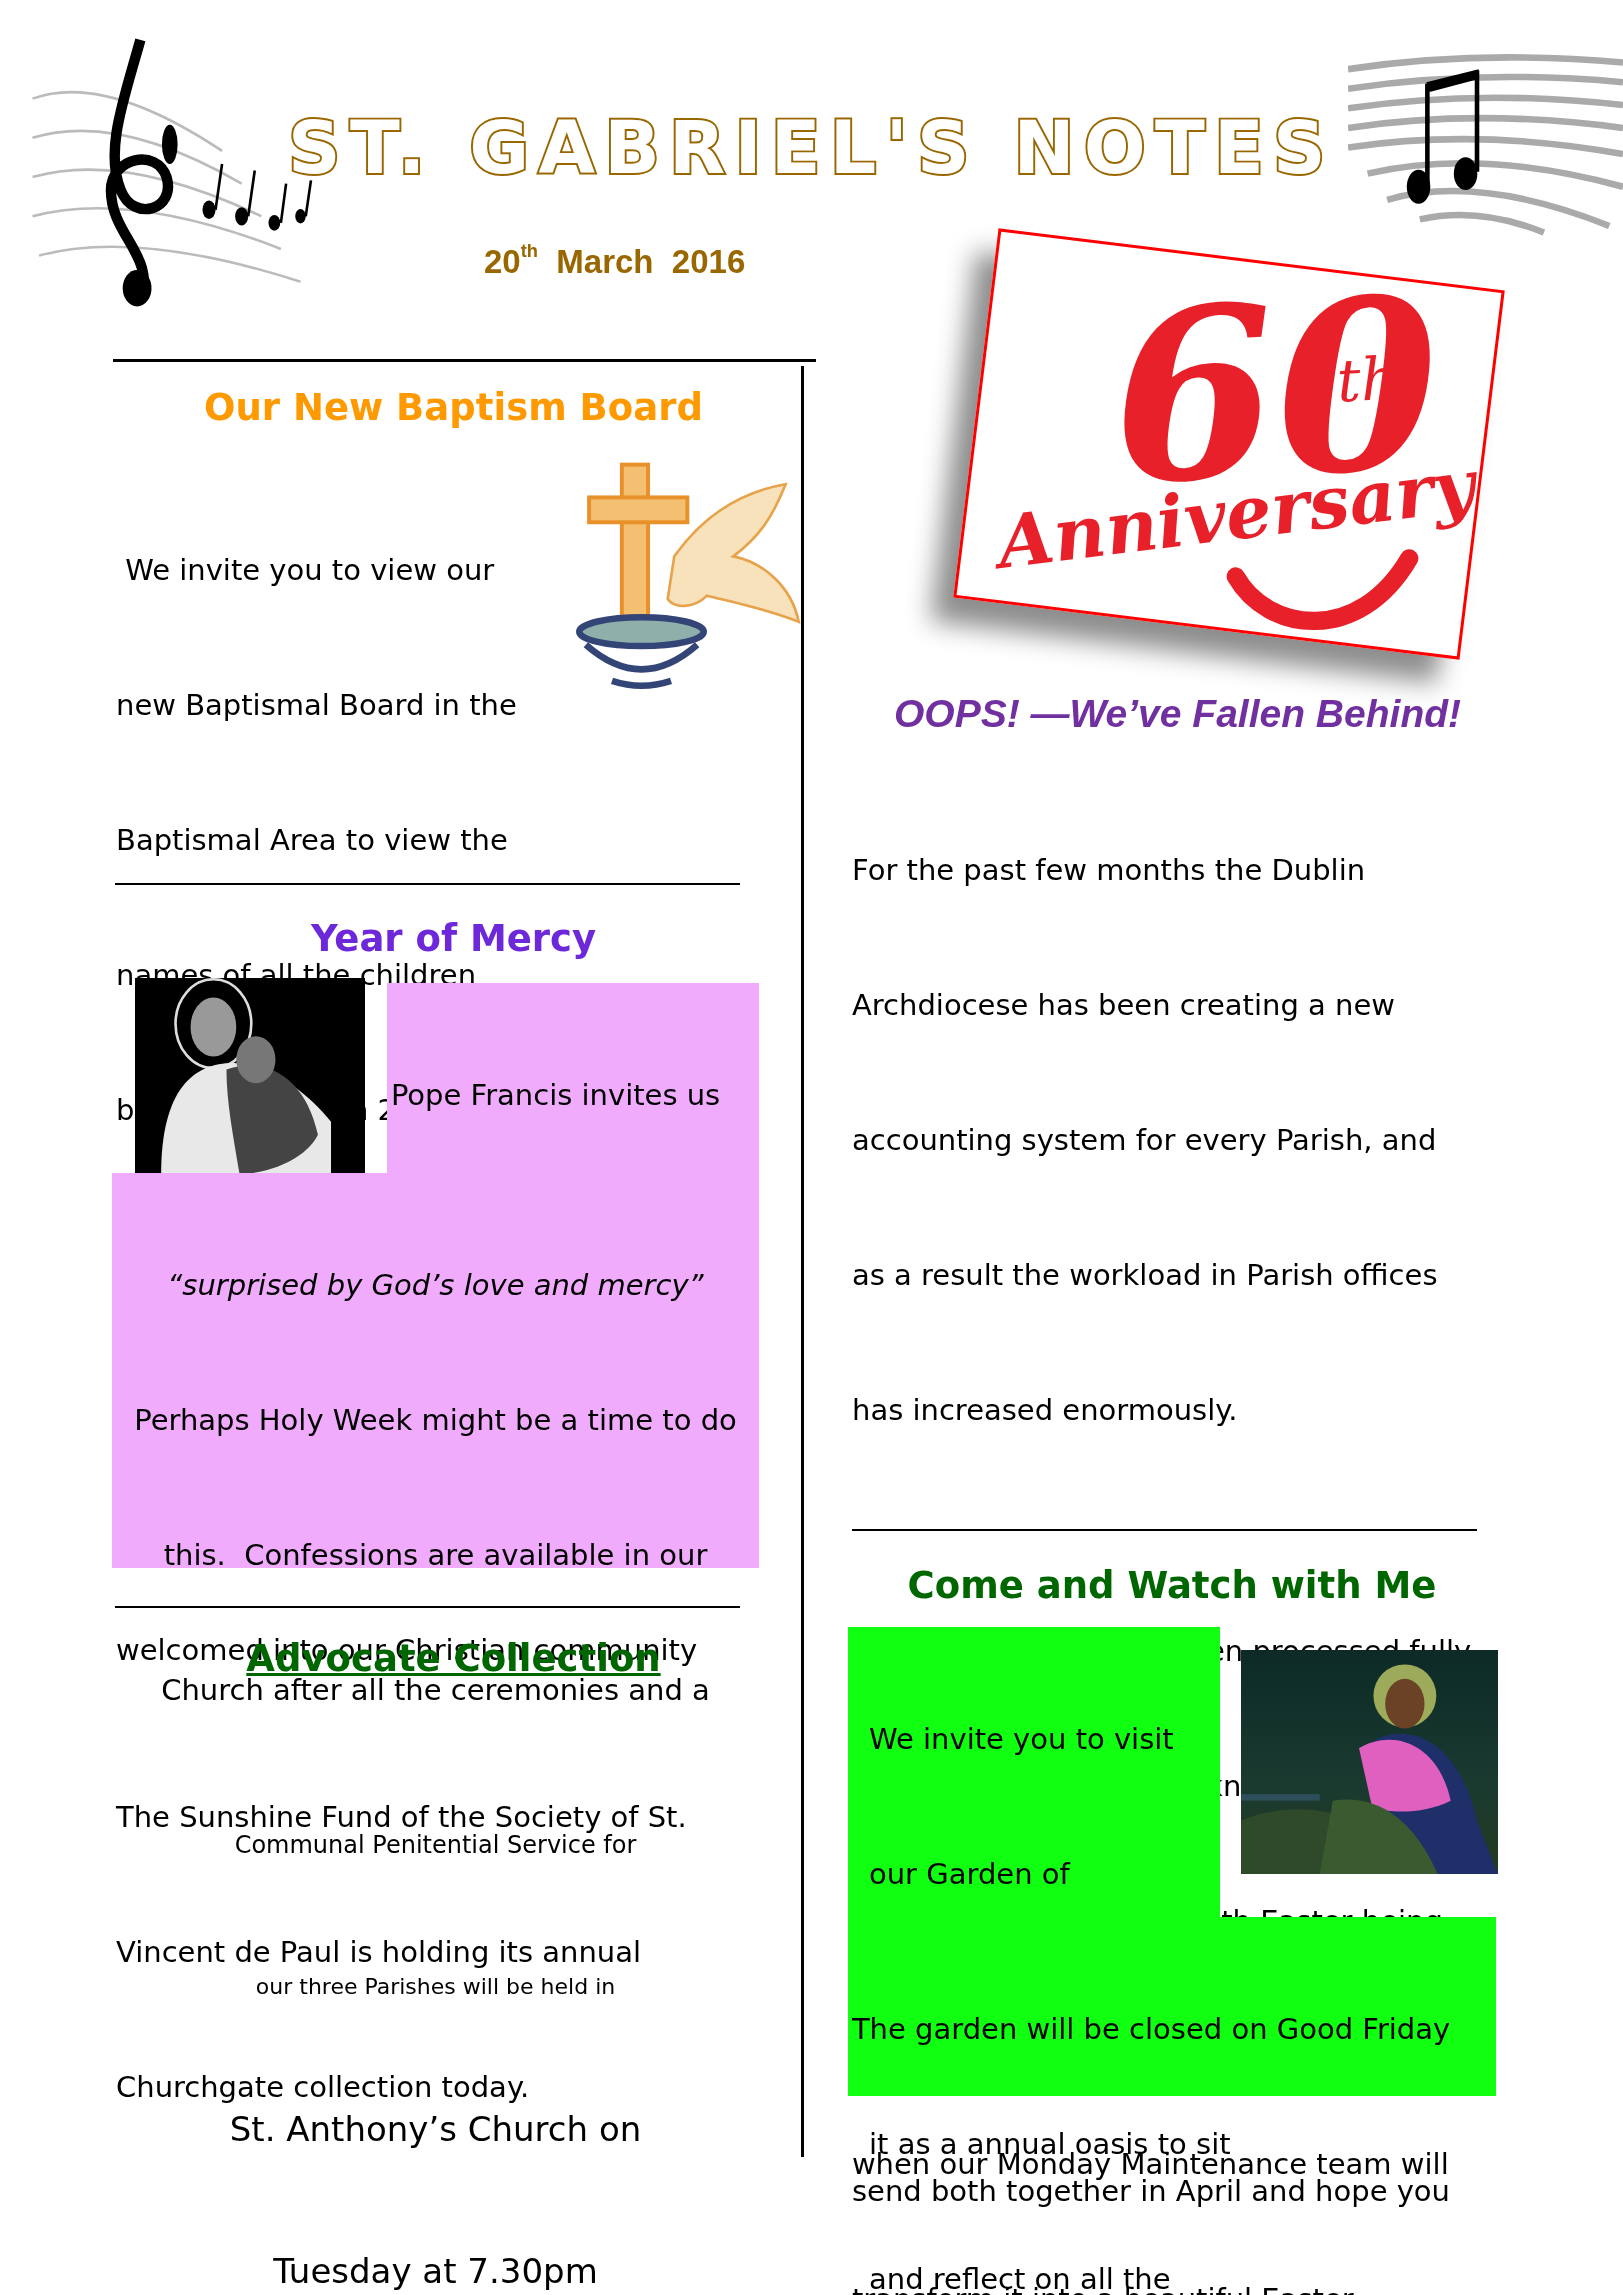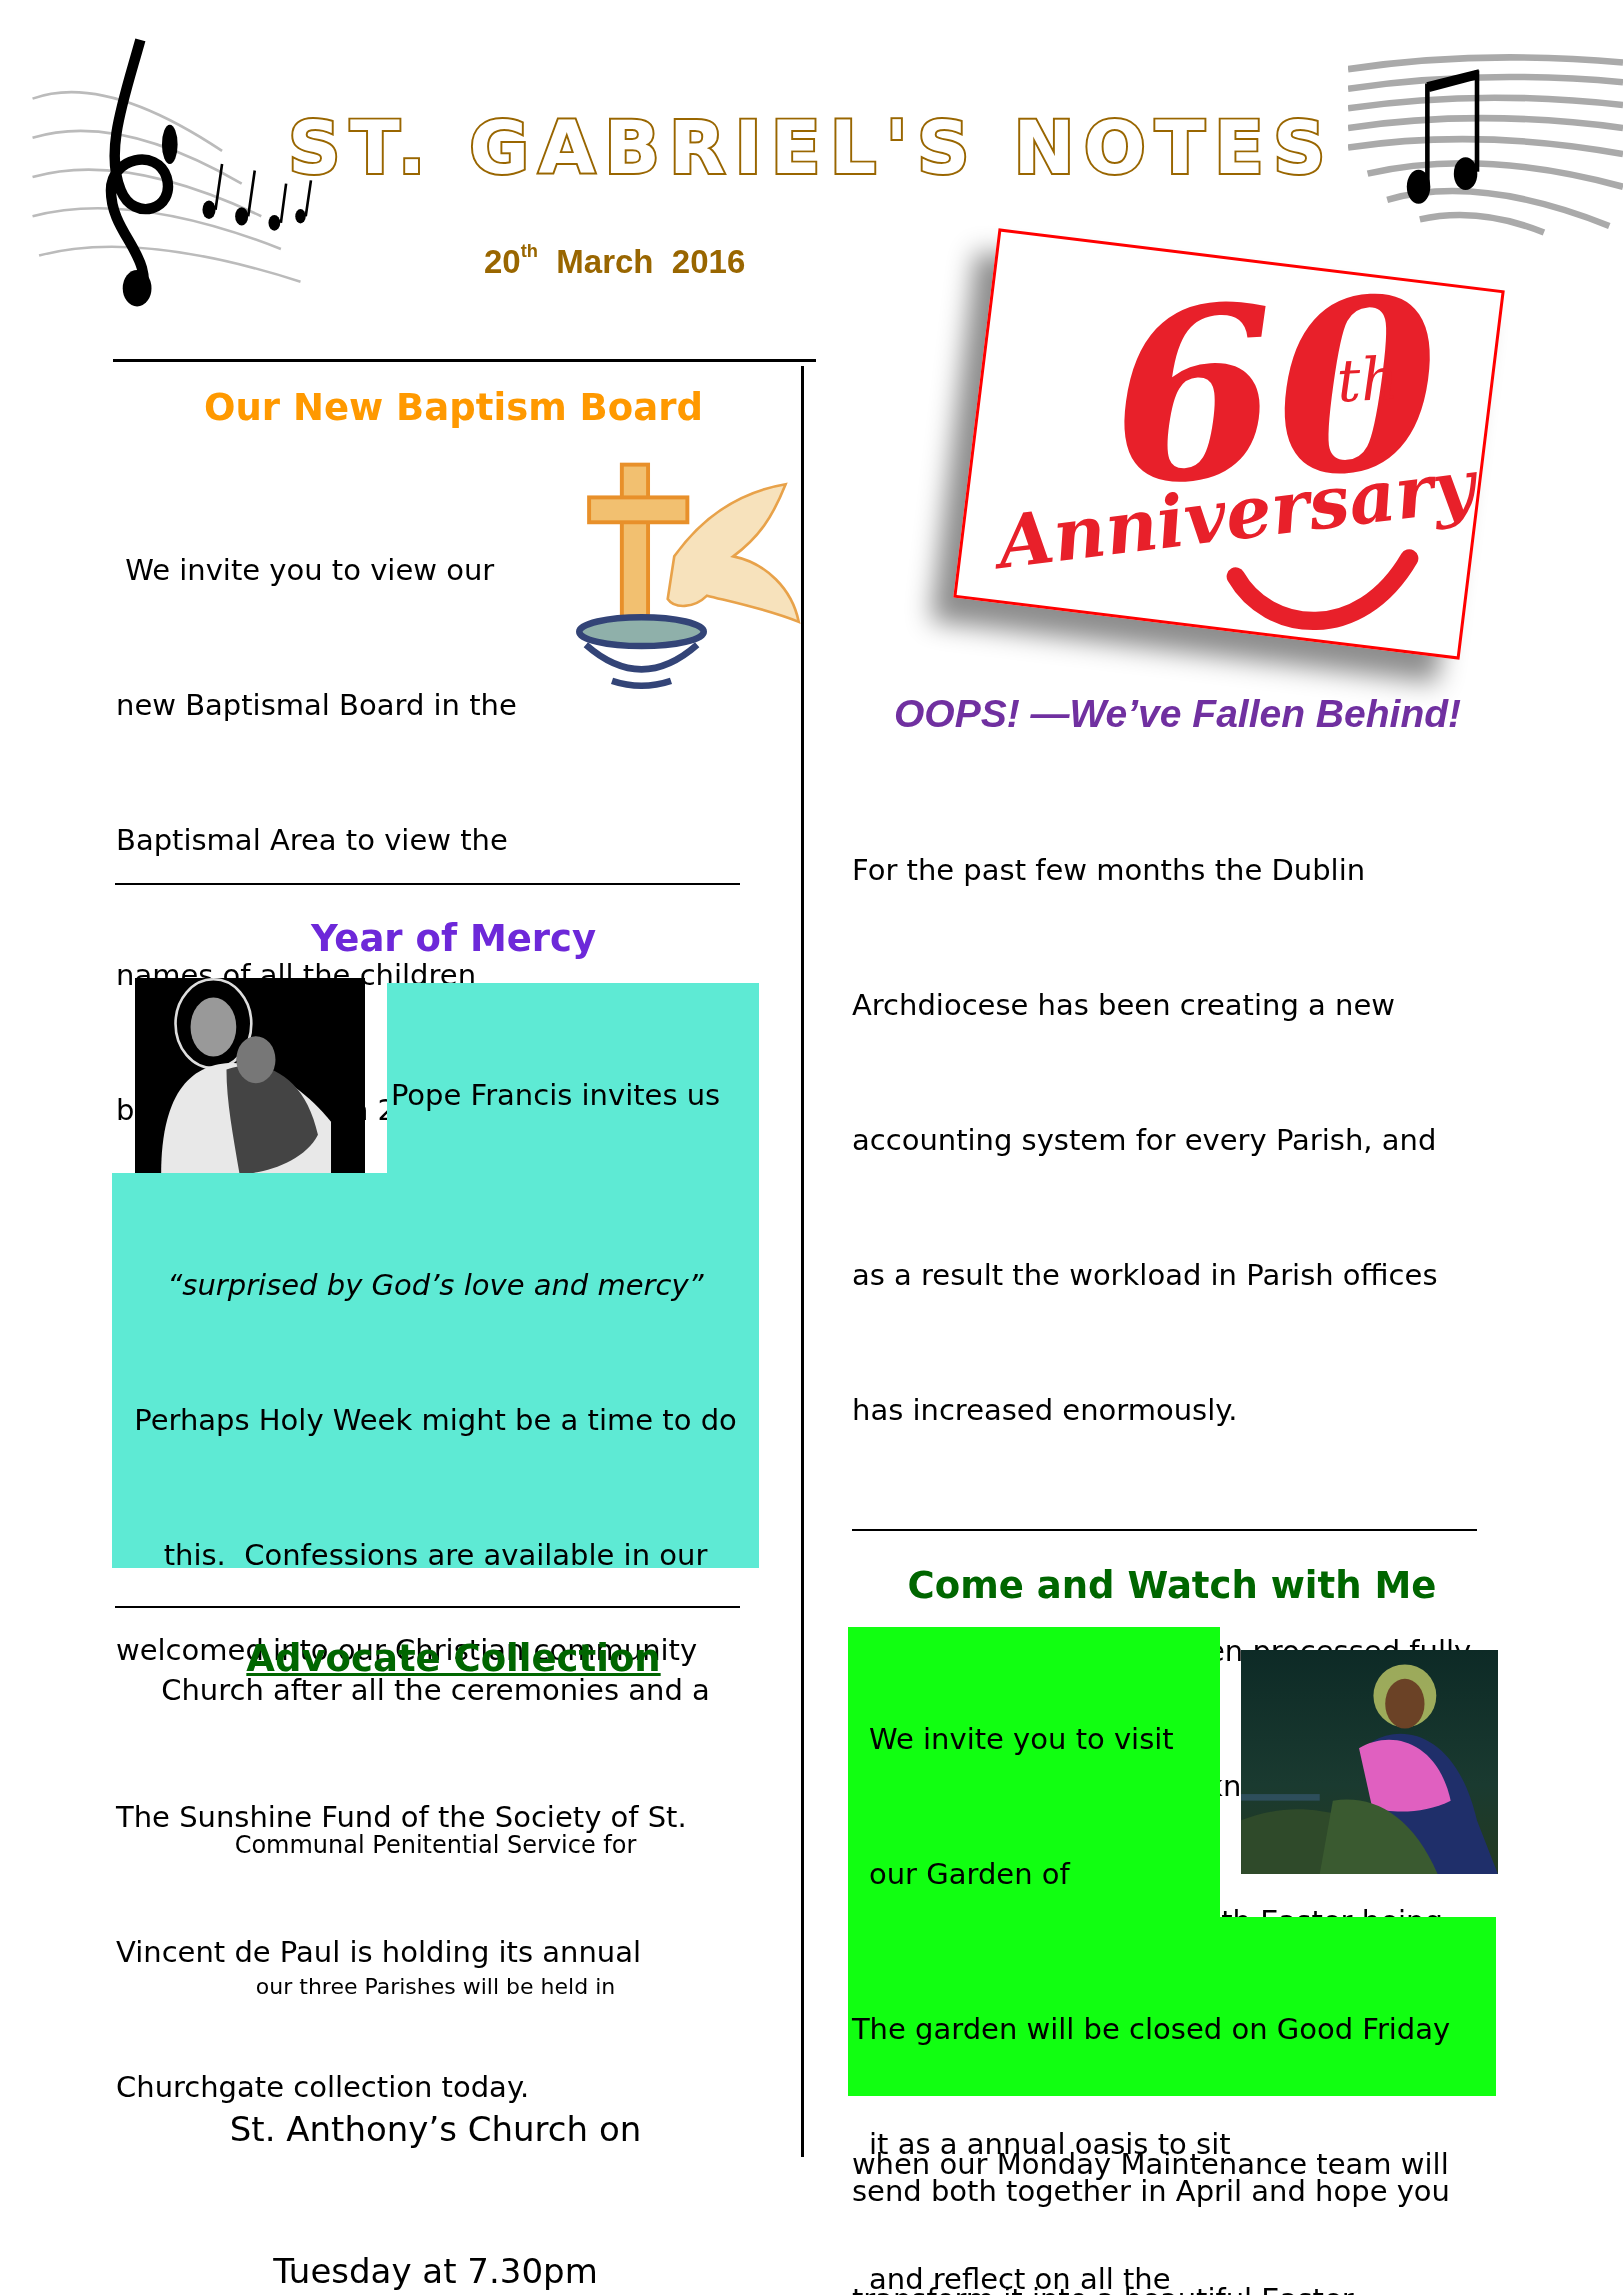--- a/index.html
+++ b/index.html
@@ -15,21 +15,21 @@
   .title span { paint-order: stroke fill; }
   .date { left:484px; top:243px; font-family:"Liberation Sans", sans-serif; font-weight:bold;
           font-size:33px; color:#996600; white-space:pre; }
   .date sup { font-size:18.3px; vertical-align:top; position:relative; top:-2.6px; }
   .rule { background:#000; height:2.6px; }
   .vrule { background:#000; width:2.6px; }
   .sep { background:#000; height:2px; }
   .h { font-family:"DejaVu Sans", sans-serif; font-weight:bold; font-size:37px; text-align:center; }
   .body { font-family:"DejaVu Sans", sans-serif; font-size:29px; line-height:45px; }
   .body p { margin:0; }
-  .lav { background:#5eead4; }
+  .lav { background:#f0abfc; }
   .grn { background:#11FF11; }
   .ital { font-style:italic; }
   .deco { overflow:hidden; }
 </style>
 </head>
 <body>
 
 <div class="abs deco" style="left:26px; top:19.6px; width:366px; height:288px;">
   <svg width="366" height="288" viewBox="0 0 560 440">
     <g fill="none" stroke="#bbb" stroke-width="4">

